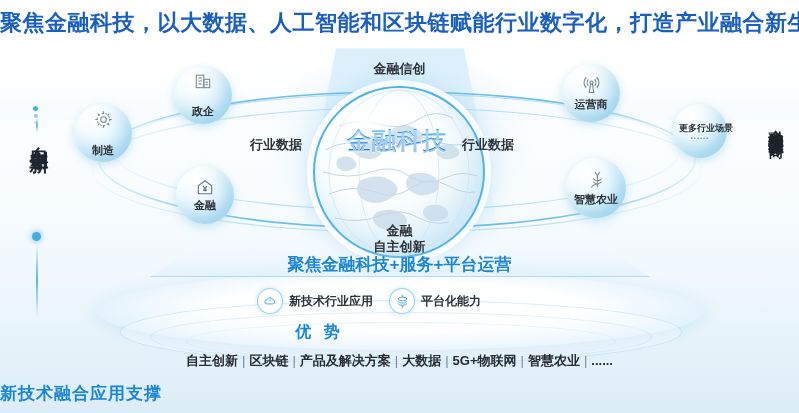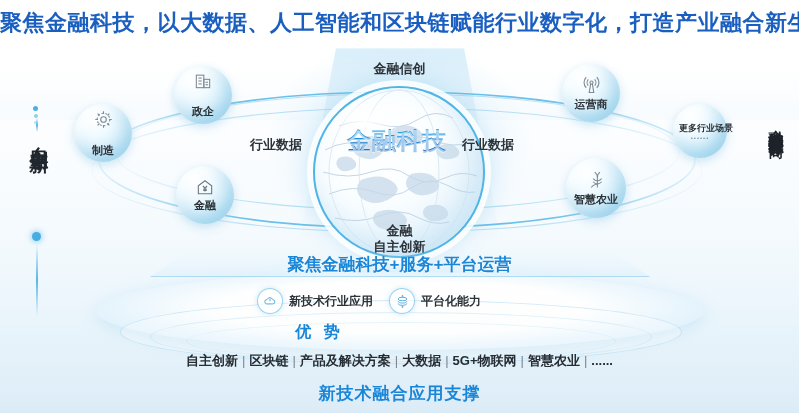--- a/index.html
+++ b/index.html
@@ -110,21 +110,21 @@
     box-shadow:0 0 5px rgba(150,210,240,.5);}
   .capname{font-size:12px;font-weight:bold;color:#2b3238;white-space:nowrap;
     text-shadow:0 1px 0 rgba(255,255,255,.8);}
 
   .adv{position:absolute;left:0;top:322px;width:639px;text-align:center;
     font-size:16px;font-weight:bold;color:#1a86d8;letter-spacing:4px;}
 
   .techrow{position:absolute;left:0;top:352px;width:799px;text-align:center;
     font-size:13px;font-weight:bold;color:#262c33;white-space:nowrap;}
   .techrow span.sep{color:#7a8691;font-weight:normal;margin:0 4px;}
-  .supp{position:absolute;left:0;top:382px;width:799px;text-align:center;
+  .supp{position:absolute;left:0;top:382px;width:799px;text-align:left;
     font-size:17px;font-weight:bold;color:#1a86d8;letter-spacing:1px;}
 </style>
 </head>
 <body>
 
 <div id="stage">
 
   <div class="topwash"></div>
   <div class="beam2"></div>
   <div class="beam"></div>

